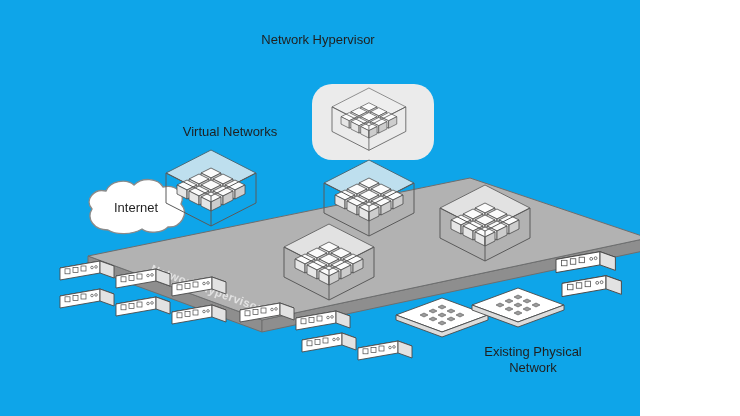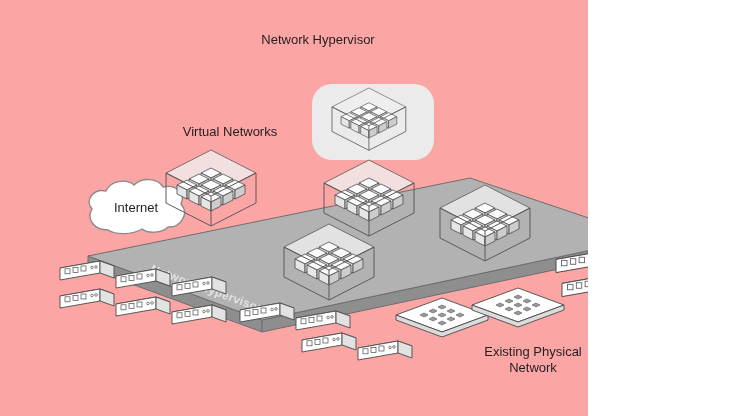--- a/index.html
+++ b/index.html
@@ -1,19 +1,19 @@
 <!DOCTYPE html>
 <html><head>
 <meta charset="utf-8">
 <style>
   html,body{margin:0;padding:0;background:#ffffff;}
   .canvas{
     position:relative;
-    width:588px;height:416px;
-    background:#fca5a5;
+    width:640px;height:416px;
+    background:#0ea5e9;
     font-family:"Liberation Sans", sans-serif;
     overflow:hidden;
   }
   svg{position:absolute;left:0;top:0;}
   text{font-family:"Liberation Sans", sans-serif;}
   .title-text{font-size:13px;fill:#1f1f1f;}
   .lbl-text{font-size:13px;fill:#1f1f1f;}
   .plane-lbl-text{font-size:11.5px;font-weight:bold;fill:#e7e7e7;opacity:.92;letter-spacing:.5px;}
   .cloud-shape{fill:#ffffff;stroke:#8a8a8a;stroke-width:1.4;}
   .plane-face{stroke:#6e6e6e;stroke-width:1;}

